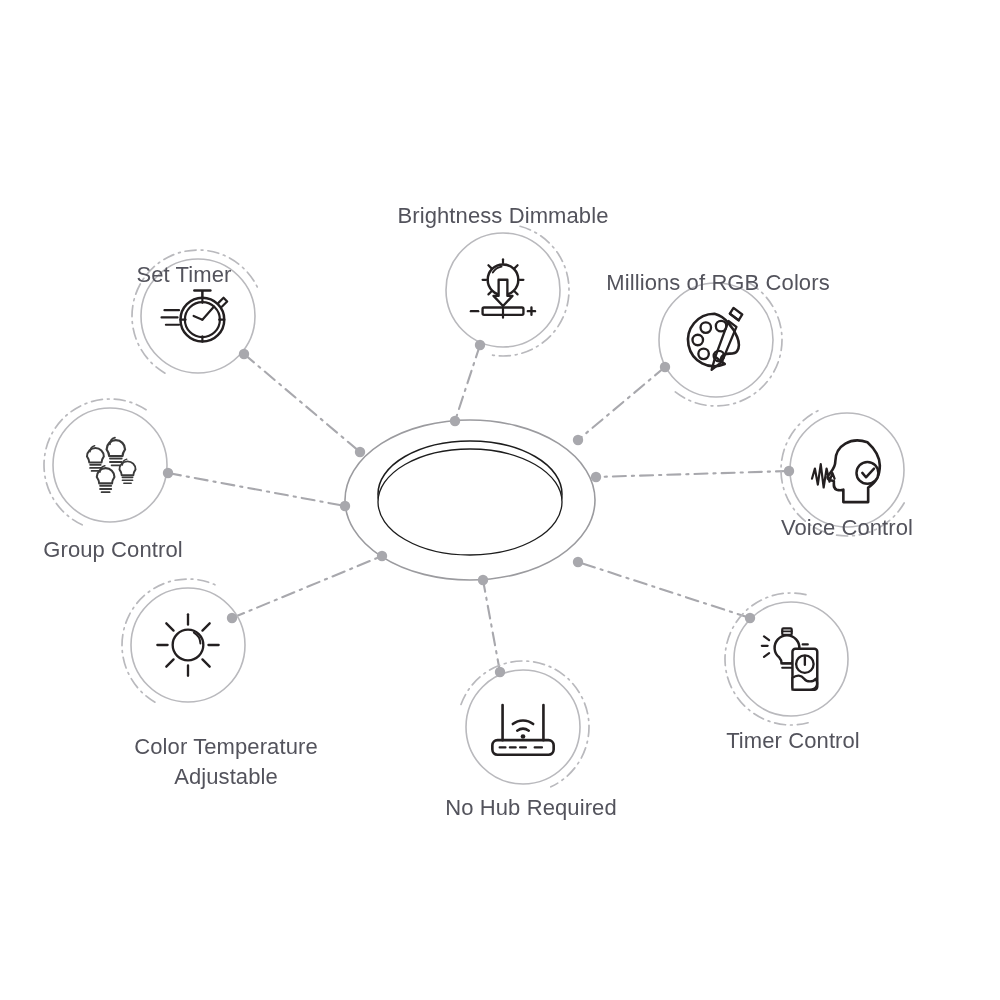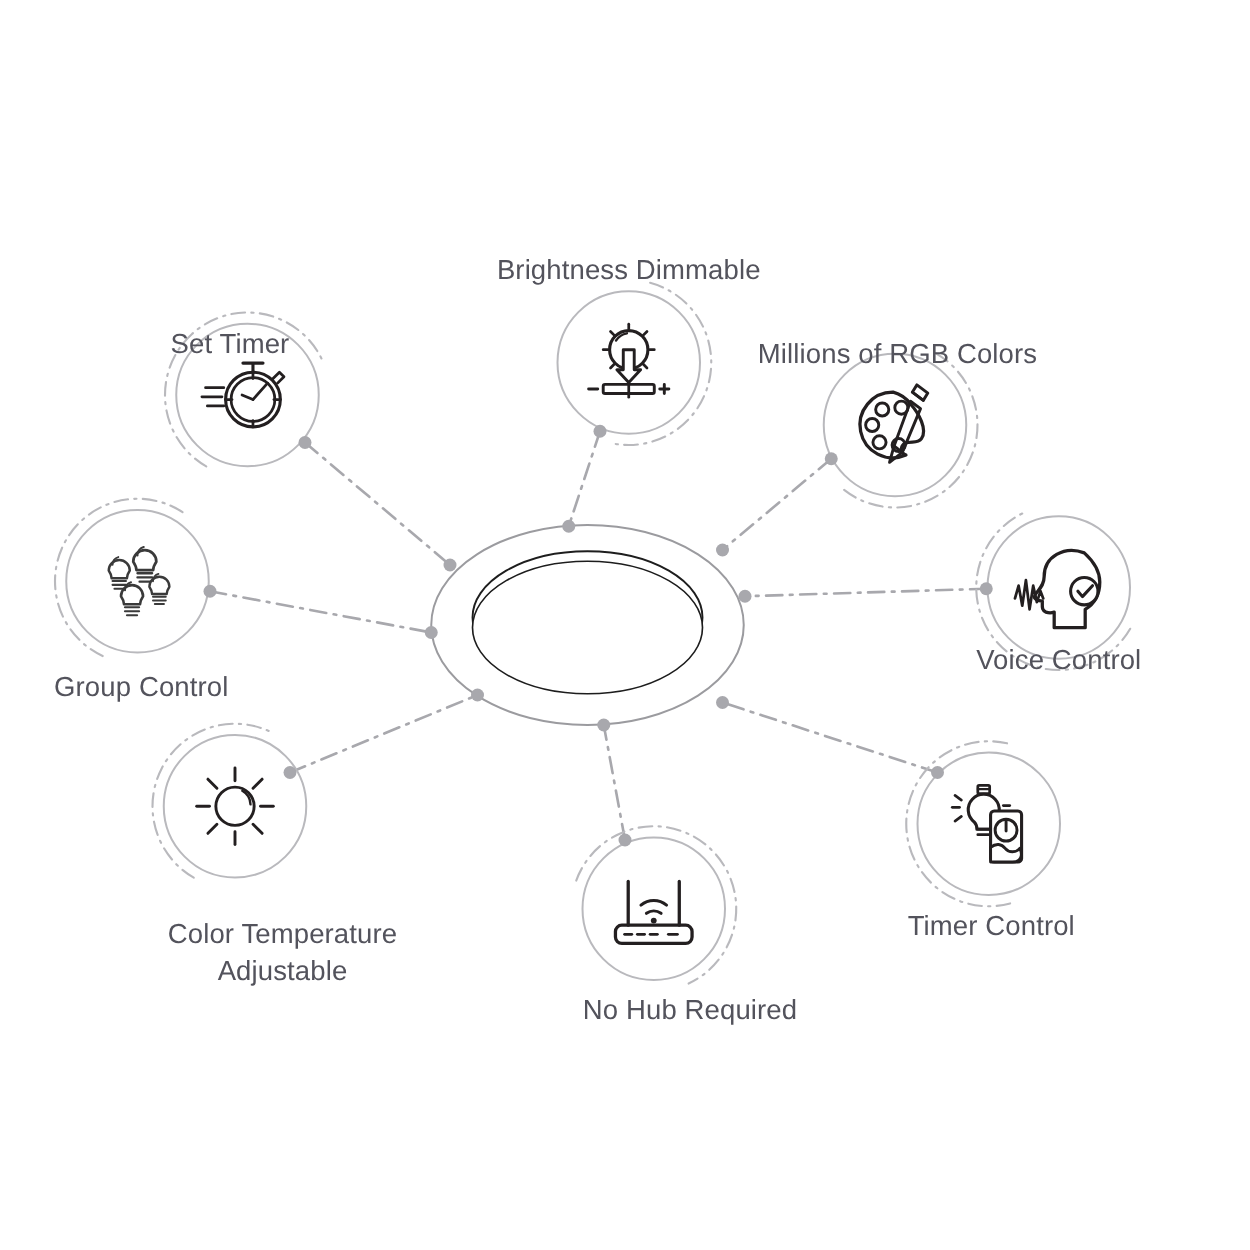--- a/index.html
+++ b/index.html
@@ -213,18 +213,18 @@
         <circle cx="345" cy="506" r="5.2" fill="#a8a8ad"></circle>
       </g>
   </svg>
 
   <div id="label-layer">
       <div class="lbl" style="left: 184px; top: 228px; margin-top: 32px;">Set Timer</div>
       <div class="lbl" style="left: 503px; top: 201px;">Brightness Dimmable</div>
       <div class="lbl" style="left: 718px; top: 268px;">Millions of RGB Colors</div>
       <div class="lbl" style="left: 847px; top: 513px;">Voice Control</div>
       <div class="lbl" style="left: 793px; top: 726px;">Timer Control</div>
-      <div class="lbl" style="left: 552px; top: 793px; text-align: center;">No Hub Required</div>
+      <div class="lbl" style="left: 531px; top: 793px; text-align: center;">No Hub Required</div>
       <div class="lbl" style="left: 188px; top: 732px; margin-left: 38px;">Color Temperature
 Adjustable</div>
       <div class="lbl" style="left: 113px; top: 535px;">Group Control</div>
     </div>
 </div>
 
 </body></html>

